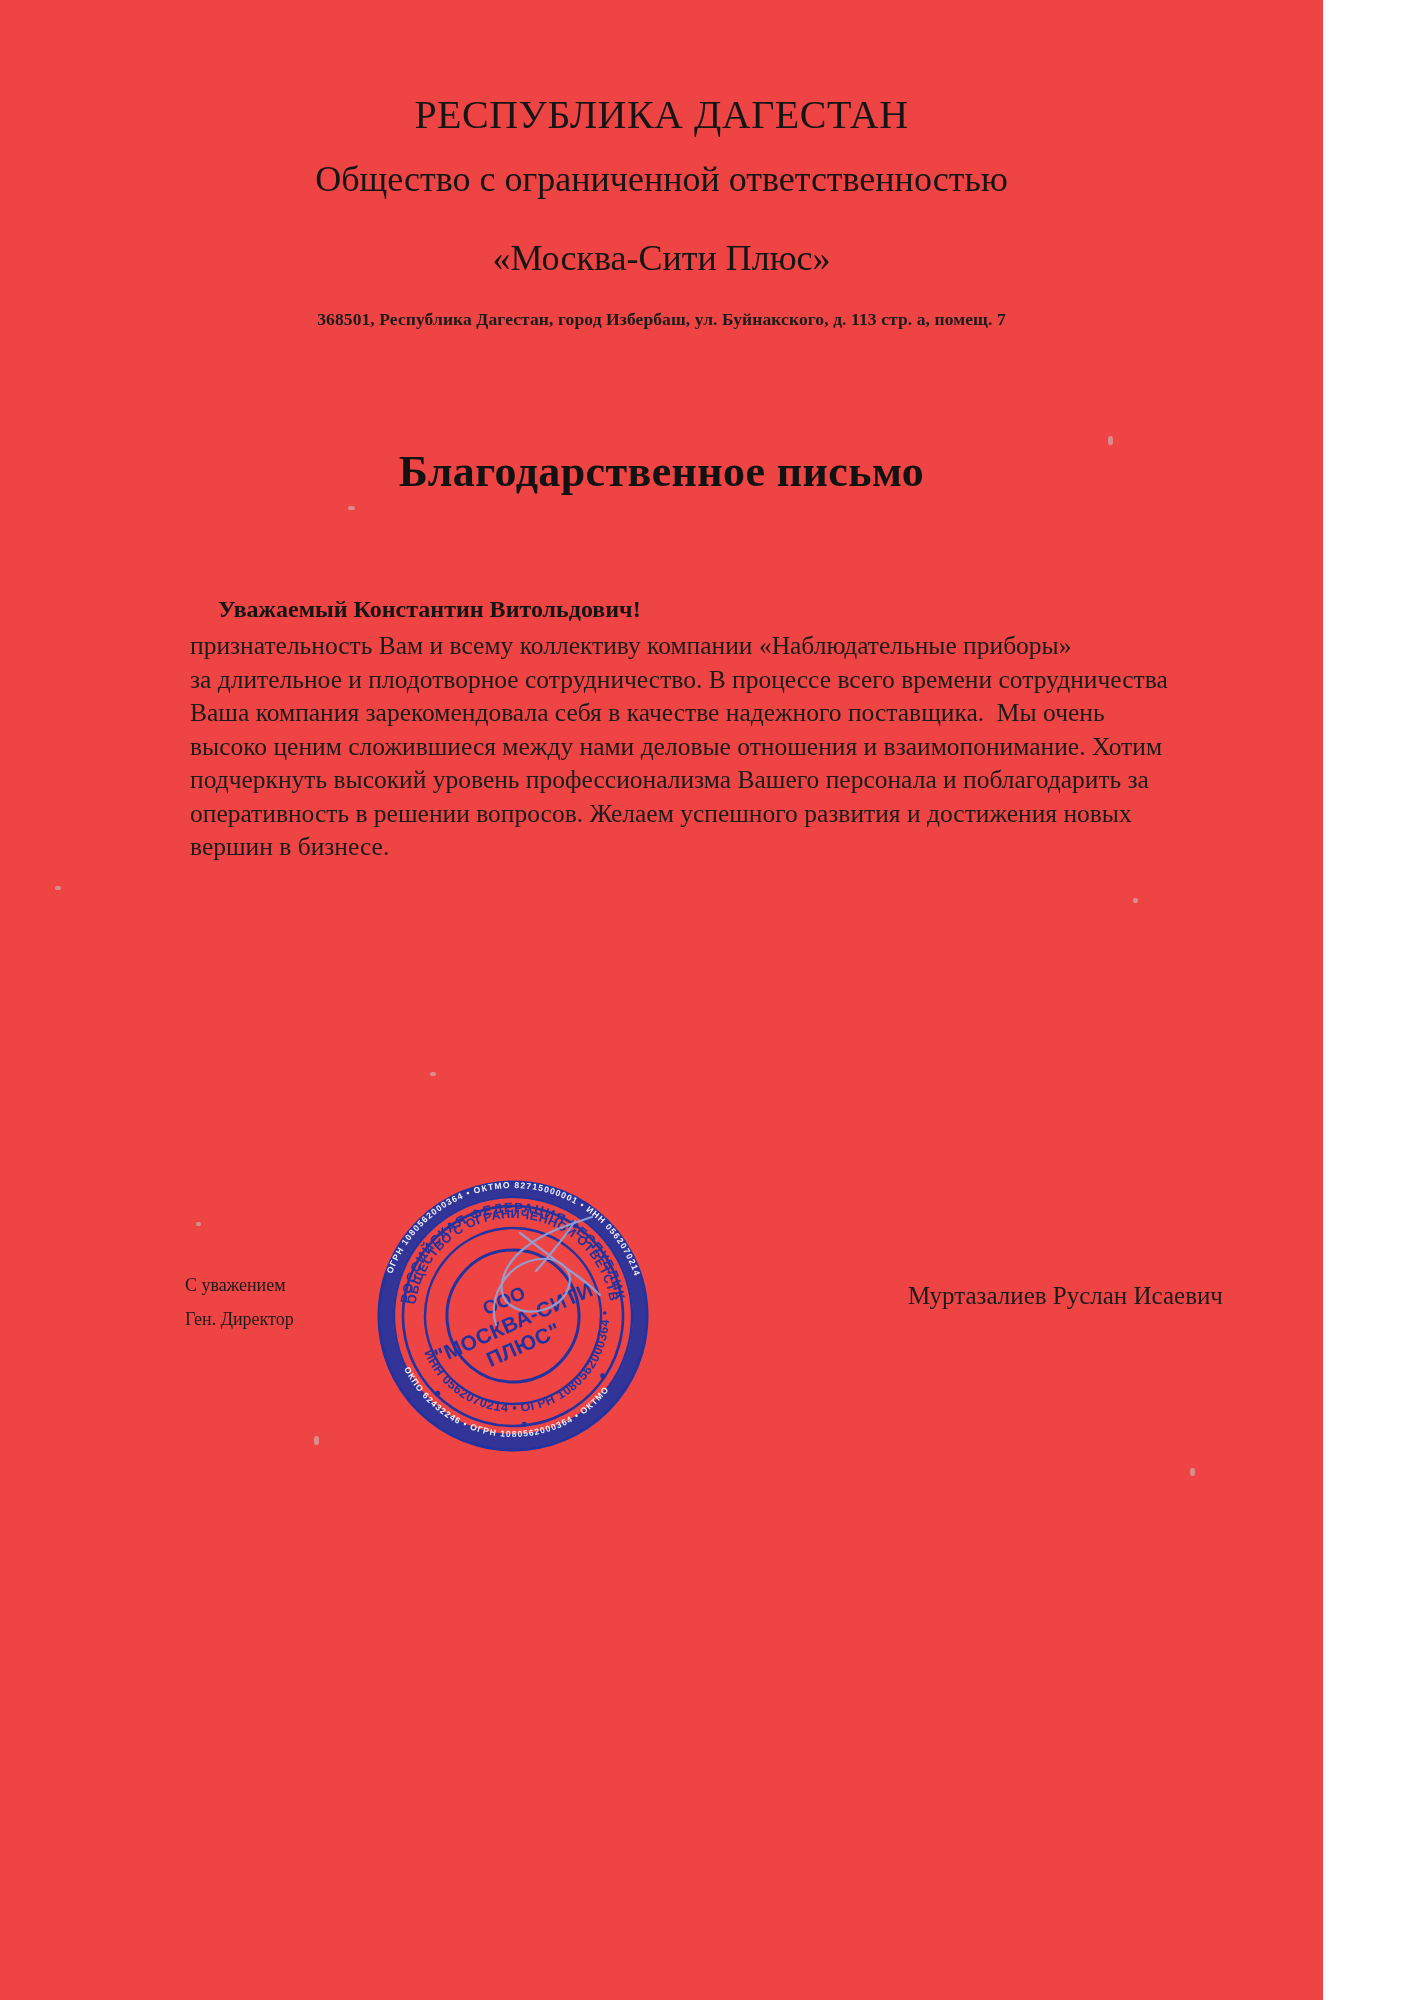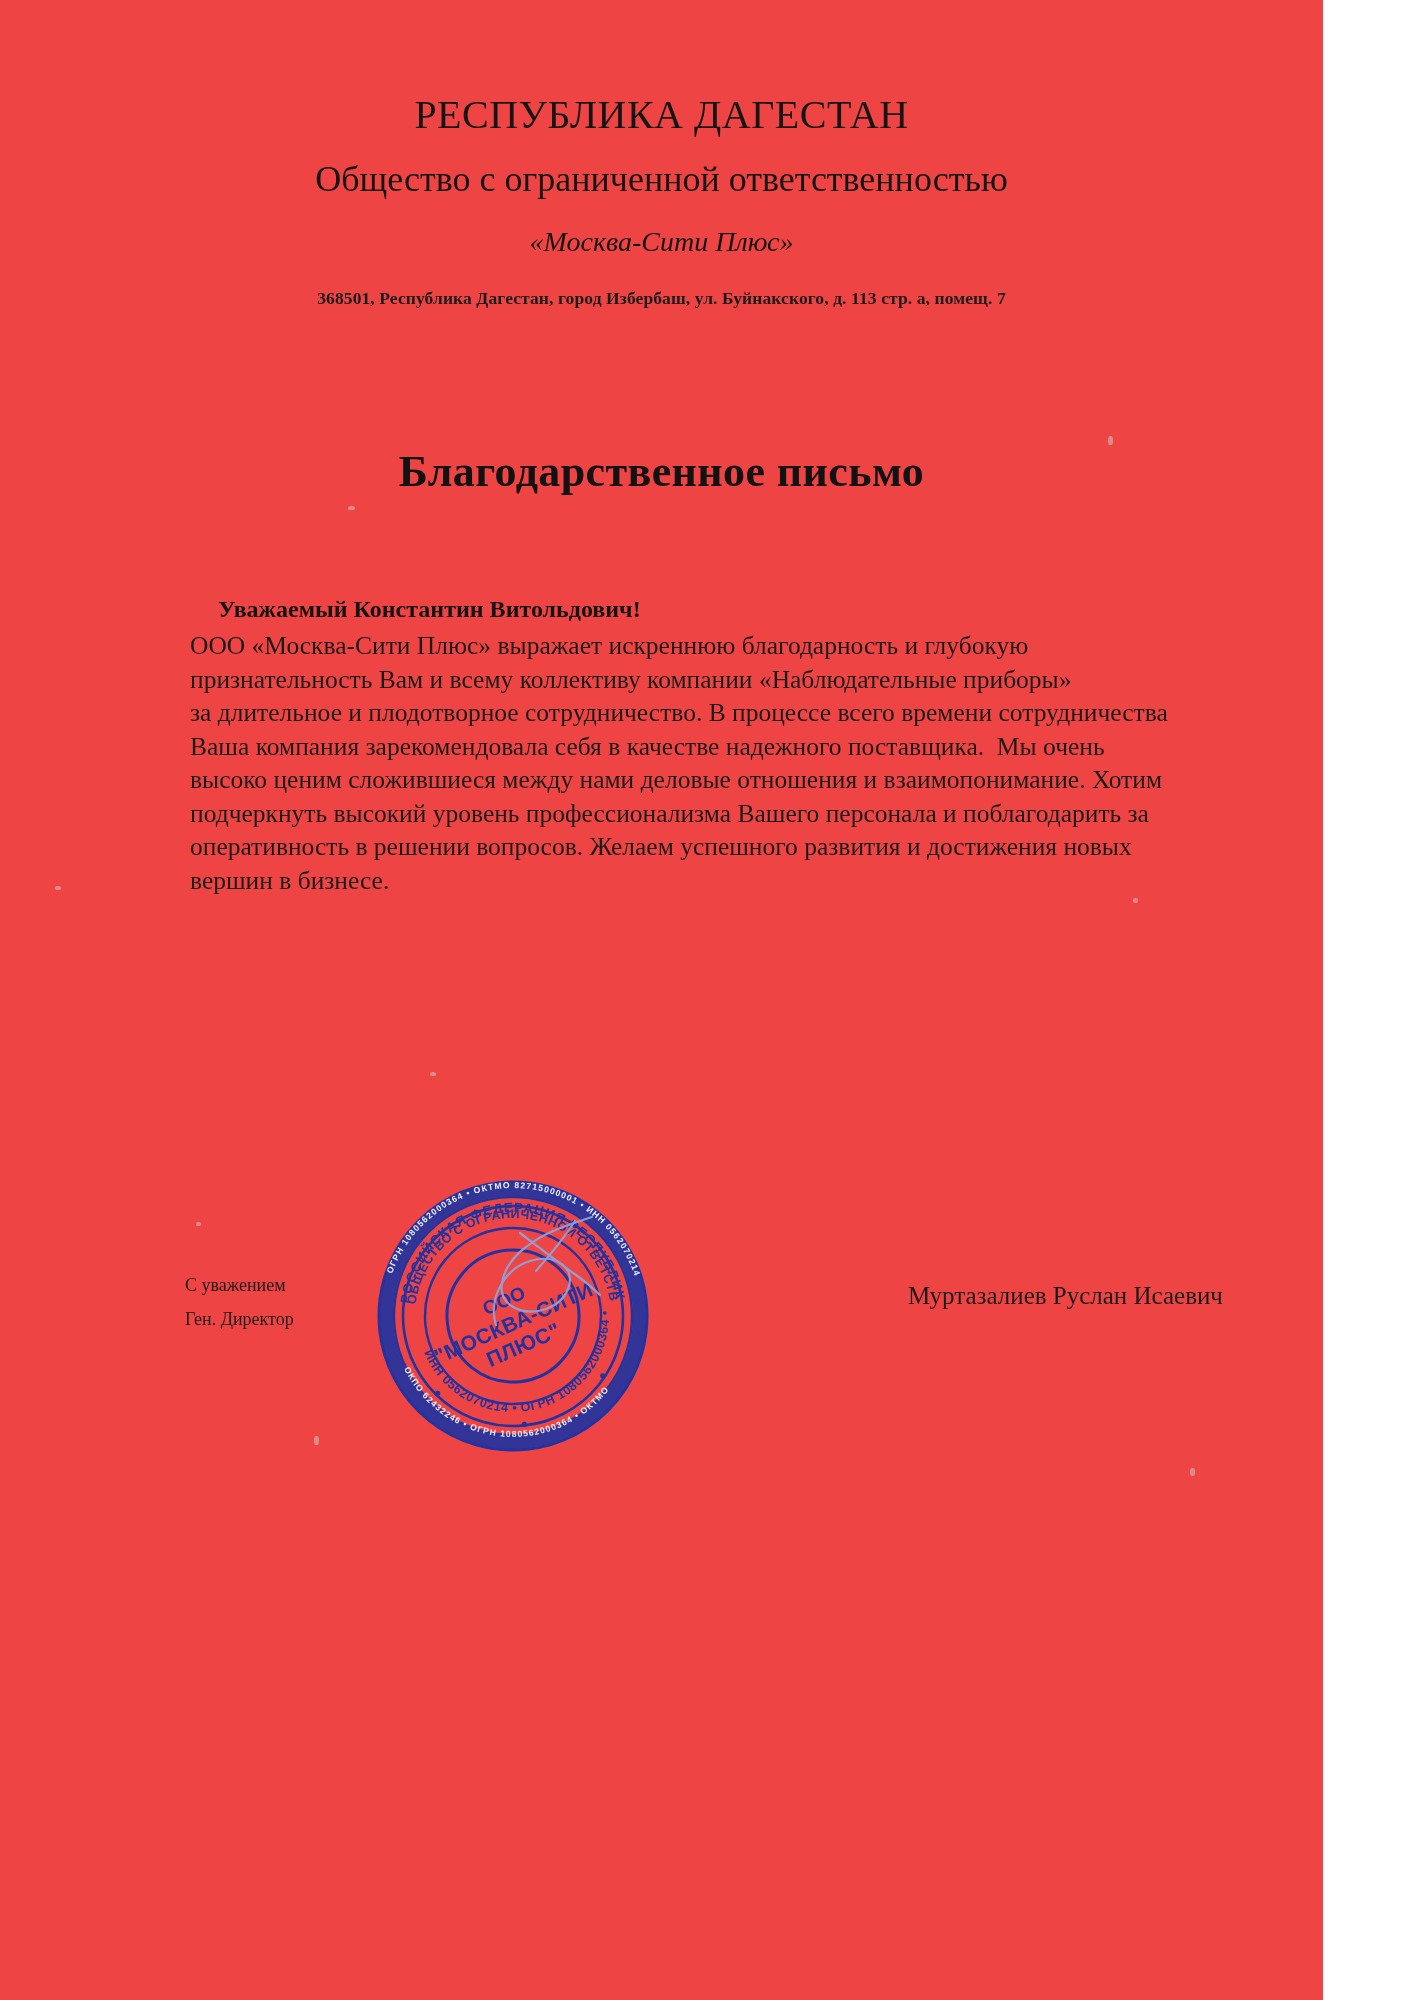--- a/index.html
+++ b/index.html
@@ -43,25 +43,24 @@
     color: #151515;
     font-family: "Liberation Serif", "DejaVu Serif", serif;
   }
   .lh-line2 {
     font-size: 36px;
     margin-top: 20px;
     line-height: 1.18;
     color: #151515;
   }
   .lh-line3 {
-    font-size: 28px;
-    margin-top: 24px;
+    font-size: 36px;
+    margin-top: 36px;
     line-height: 1.18;
     color: #151515;
-    font-style: italic;
   }
   .lh-address {
     margin-top: 30px;
     font-size: 17.5px;
     font-weight: bold;
     letter-spacing: .1px;
     color: #1b1b1b;
   }
 
   
@@ -146,21 +145,20 @@
     <div class="lh-line1">РЕСПУБЛИКА ДАГЕСТАН</div>
     <div class="lh-line2">Общество с ограниченной ответственностью</div>
     <div class="lh-line3">«Москва-Сити Плюс»</div>
     <div class="lh-address">368501, Республика Дагестан, город Избербаш, ул. Буйнакского, д. 113 стр. а, помещ. 7</div>
   </div>
 
   <div class="doc-title">Благодарственное письмо</div>
 
   <div class="body-block">
     <div class="salutation">Уважаемый Константин Витольдович!</div>
-    <div class="body-line">ООО «Москва-Сити Плюс» выражает искреннюю благодарность и глубокую</div>
     <div class="body-line">признательность Вам и всему коллективу компании «Наблюдательные приборы»</div>
     <div class="body-line">за длительное и плодотворное сотрудничество. В процессе всего времени сотрудничества</div>
     <div class="body-line">Ваша компания зарекомендовала себя в качестве надежного поставщика.  Мы очень</div>
     <div class="body-line">высоко ценим сложившиеся между нами деловые отношения и взаимопонимание. Хотим</div>
     <div class="body-line">подчеркнуть высокий уровень профессионализма Вашего персонала и поблагодарить за</div>
     <div class="body-line">оперативность в решении вопросов. Желаем успешного развития и достижения новых</div>
     <div class="body-line">вершин в бизнесе.</div>
   </div>
 
   <div class="sig-left">

